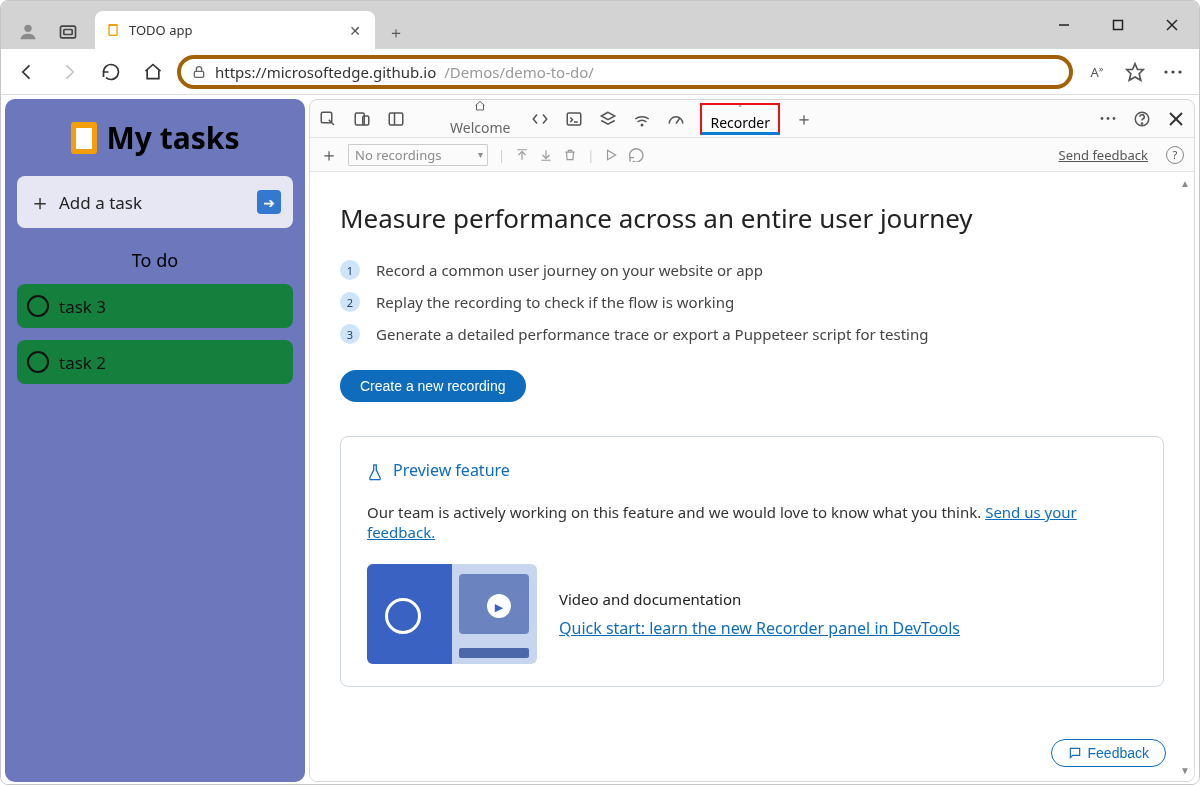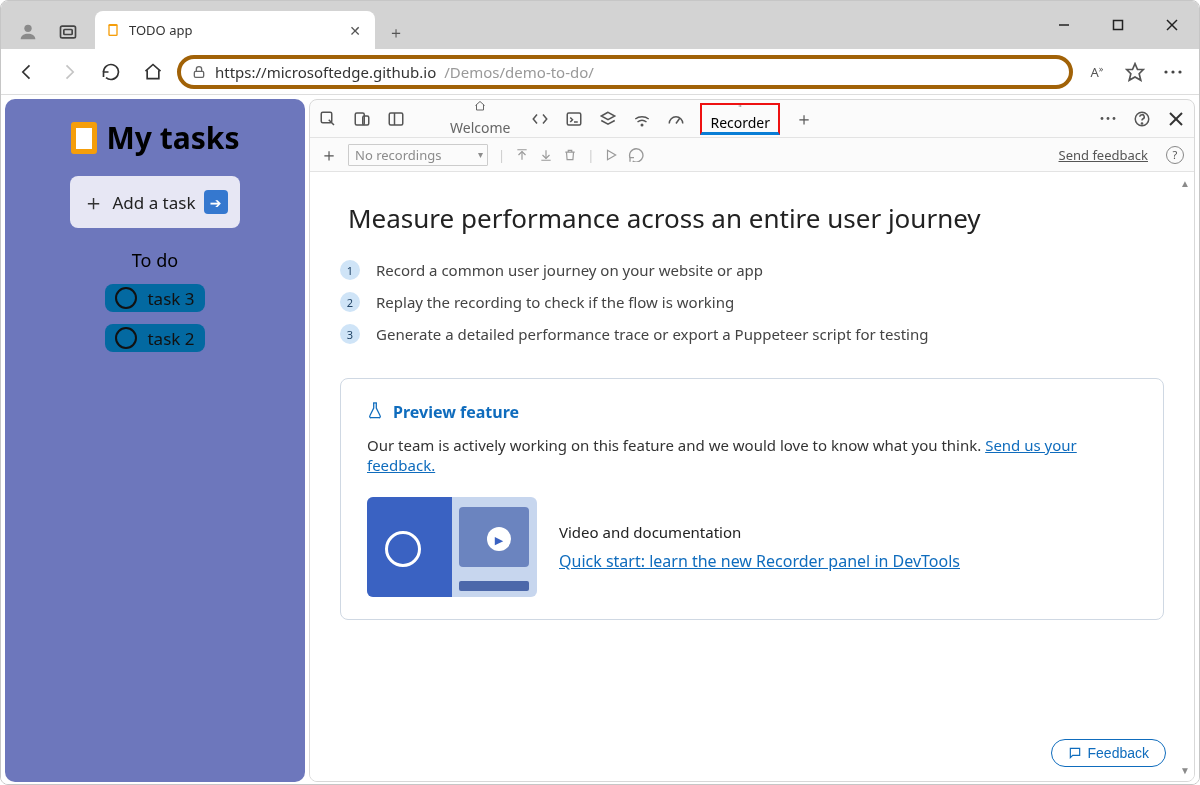--- a/index.html
+++ b/index.html
@@ -102,21 +102,20 @@
 
   
   .app-pane {
     width: 300px;
     background: #6d77bc;
     border-radius: 10px;
     padding: 18px 12px;
     display: flex;
     flex-direction: column;
     gap: 12px;
-    align-items: center;
   }
   .app-title {
     display: flex;
     align-items: center;
     justify-content: center;
     gap: 10px;
     font-weight: 700;
     font-size: 30px;
     color: #000;
     margin-bottom: 6px;
@@ -155,23 +154,23 @@
     color:#fff;
     font-size: 14px;
   }
   .section-label {
     text-align:center;
     font-size: 18px;
     color: #000;
     margin-top: 8px;
   }
   .task {
-    background: #0369a1;
+    background: #15803d;
     border-radius: 8px;
-    height: 28px;
+    height: 44px;
     display:flex;
     align-items:center;
     padding: 0 10px;
     gap: 10px;
     font-size: 17px;
     color: #111;
   }
   .task .circle {
     width: 22px; height:22px;
     border: 2px solid #111;
@@ -263,21 +262,20 @@
     background:#fff;
     padding: 28px 30px 20px 30px;
     overflow:auto;
     position:relative;
   }
   .dt-body h1 {
     font-size: 26px;
     font-weight: 400;
     color:#222;
     margin-bottom: 24px;
-    margin-left: 8px;
   }
   .steps { display:flex; flex-direction:column; gap:12px; margin-bottom: 26px; }
   .step { display:flex; align-items:center; gap:16px; font-size: 15px; color:#444; }
   .step .num {
     width:20px; height:20px;
     background:#cfe4f7;
     border-radius:50%;
     display:flex;align-items:center;justify-content:center;
     font-size:11px; color:#246;
   }
@@ -291,25 +289,24 @@
     cursor:pointer;
   }
 
   .preview-box {
     border: 1px solid #cfd8e3;
     border-radius: 8px;
     padding: 22px 26px;
     margin-top: 34px;
   }
   .preview-heading {
-    display:flex; align-items:flex-start; gap:10px;
+    display:flex; align-items:flex-end; gap:10px;
     color:#0f6cbd;
     font-size:16px;
-    margin-bottom:12px;
-    font-weight:bold;
+    margin-bottom:21px;
   }
   .preview-text { font-size:15px; color:#333; }
   .preview-text a { color:#0f6cbd; text-decoration:underline; }
   .video-row { display:flex; gap:22px; margin-top:22px; align-items:center; }
   .thumb {
     width: 170px; height: 100px;
     background: linear-gradient(#c7d6ee,#c7d6ee);
     border-radius: 6px;
     position:relative;
     overflow:hidden;
@@ -665,20 +662,21 @@
         <div class="step">
           <span class="num">2</span>
           <span>Replay the recording to check if the flow is working</span>
         </div>
         <div class="step">
           <span class="num">3</span>
           <span>Generate a detailed performance trace or export a Puppeteer script for testing</span>
         </div>
       </div>
 
+      <button class="primary-btn">Create a new recording</button>
 
       <div class="preview-box">
         <div class="preview-heading">
           <svg width="16" height="18" viewBox="0 0 24 28" fill="none" stroke="#0f6cbd" stroke-width="2">
               <path d="M9 3h6"></path>
               <path d="M10 3v8l-6 12a2 2 0 0 0 2 3h12a2 2 0 0 0 2-3l-6-12V3"></path>
             </svg>
           <span>Preview feature</span>
         </div>
         <p class="preview-text">

